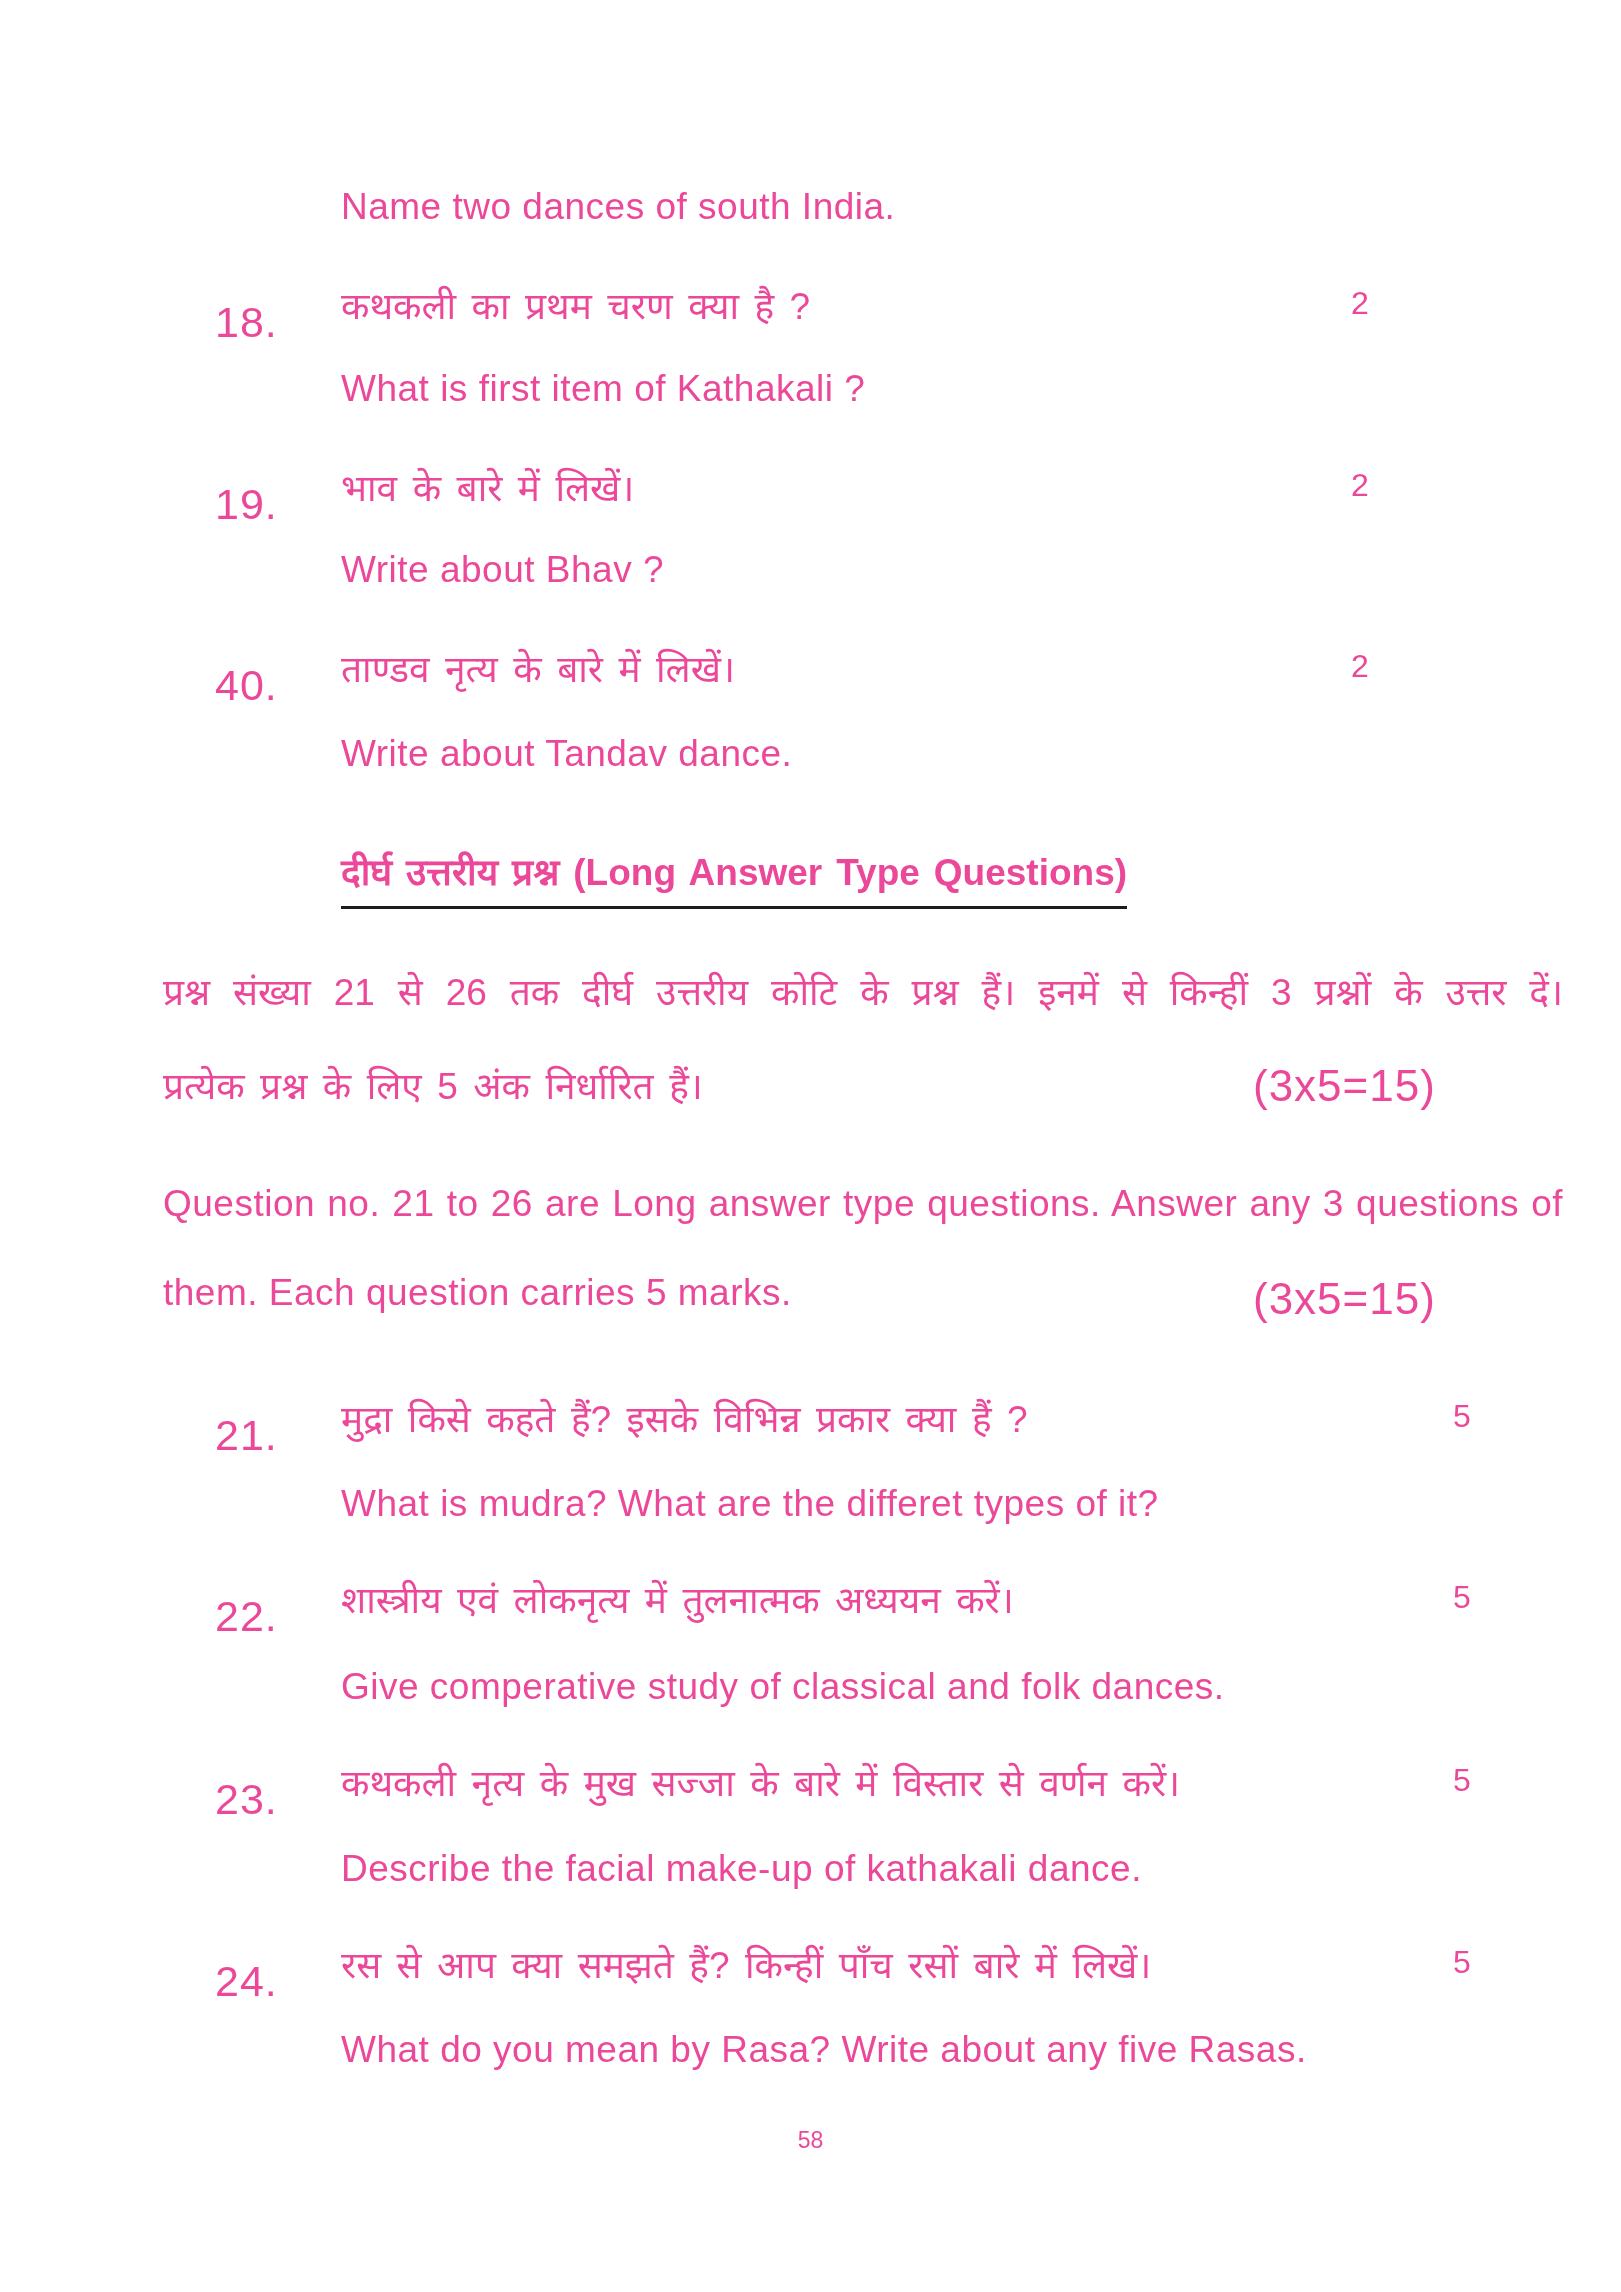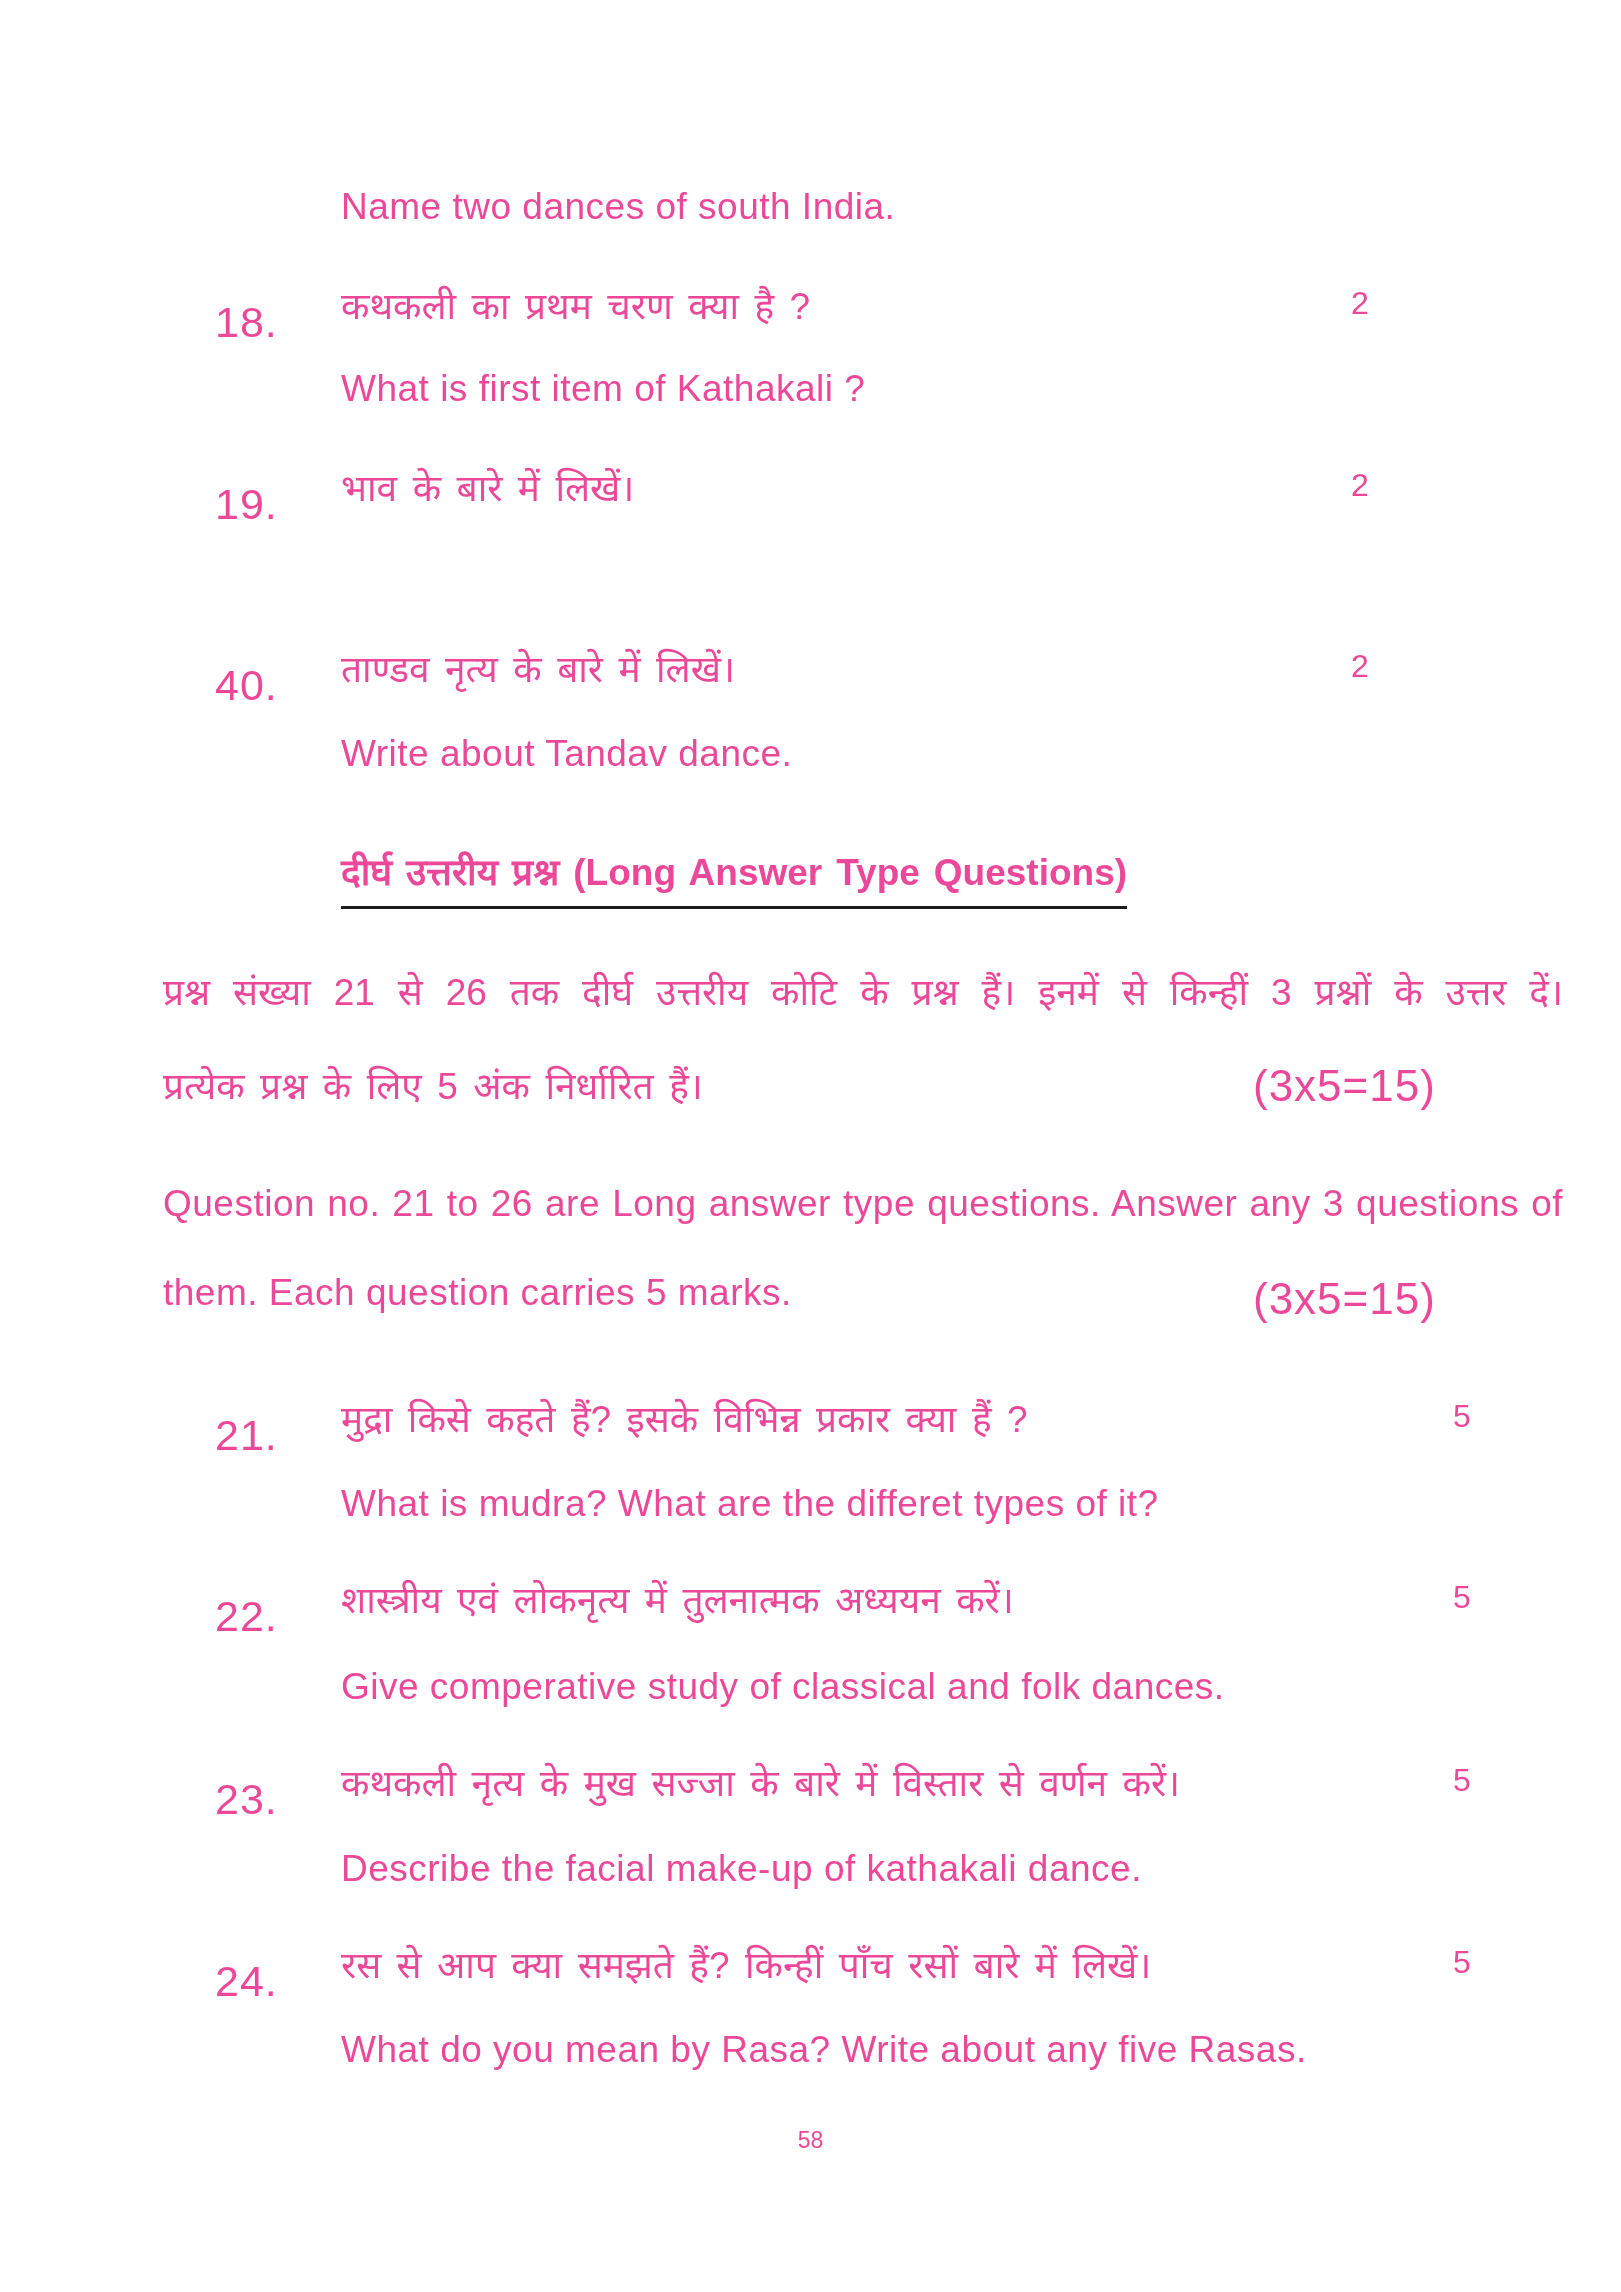--- a/index.html
+++ b/index.html
@@ -111,20 +111,23 @@
   </div>
   <div class="row" style="top:368px">
     <span class="qtext en">What is first item of Kathakali ?</span>
   </div>
 
   <div class="row" style="top:461px">
     <span class="qnum">19.</span>
     <span class="qtext hi">भाव के बारे में लिखें।</span>
     <span class="marks-2">2</span>
   </div>
+  <div class="row" style="top:549px">
+    <span class="qtext en">Write about Bhav ?</span>
+  </div>
 
   <div class="row" style="top:642px">
     <span class="qnum">40.</span>
     <span class="qtext hi">ताण्डव नृत्य के बारे में लिखें।</span>
     <span class="marks-2">2</span>
   </div>
   <div class="row" style="top:733px">
     <span class="qtext en">Write about Tandav dance.</span>
   </div>
 

